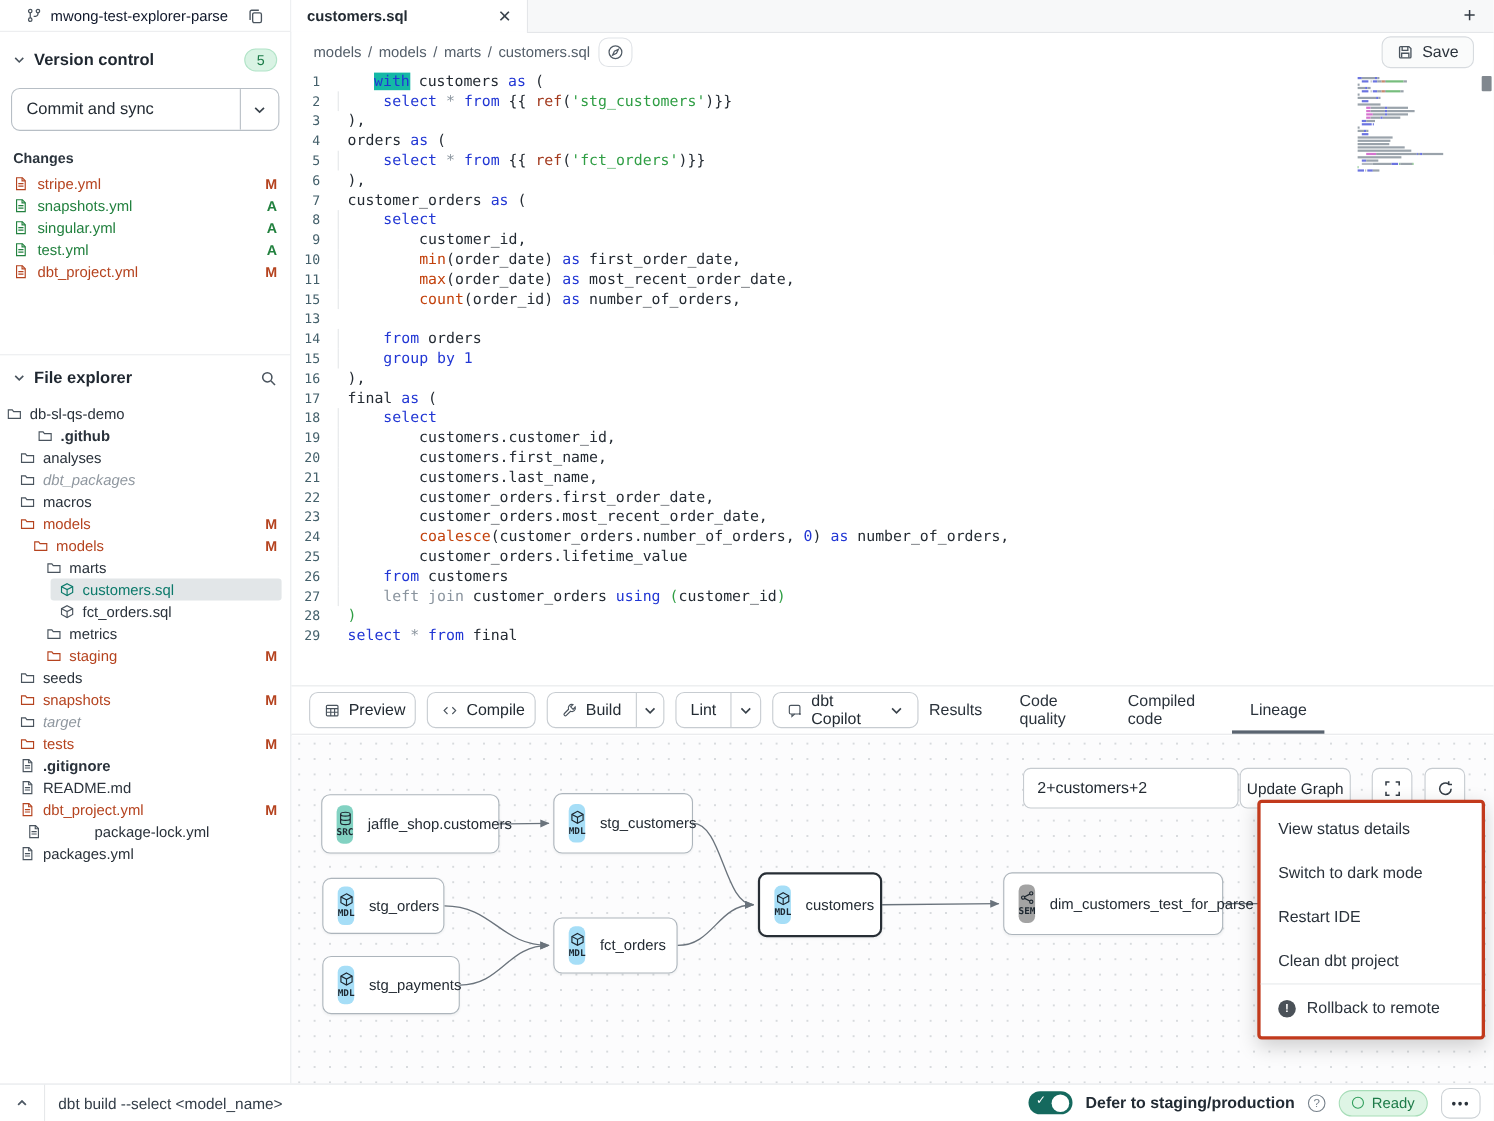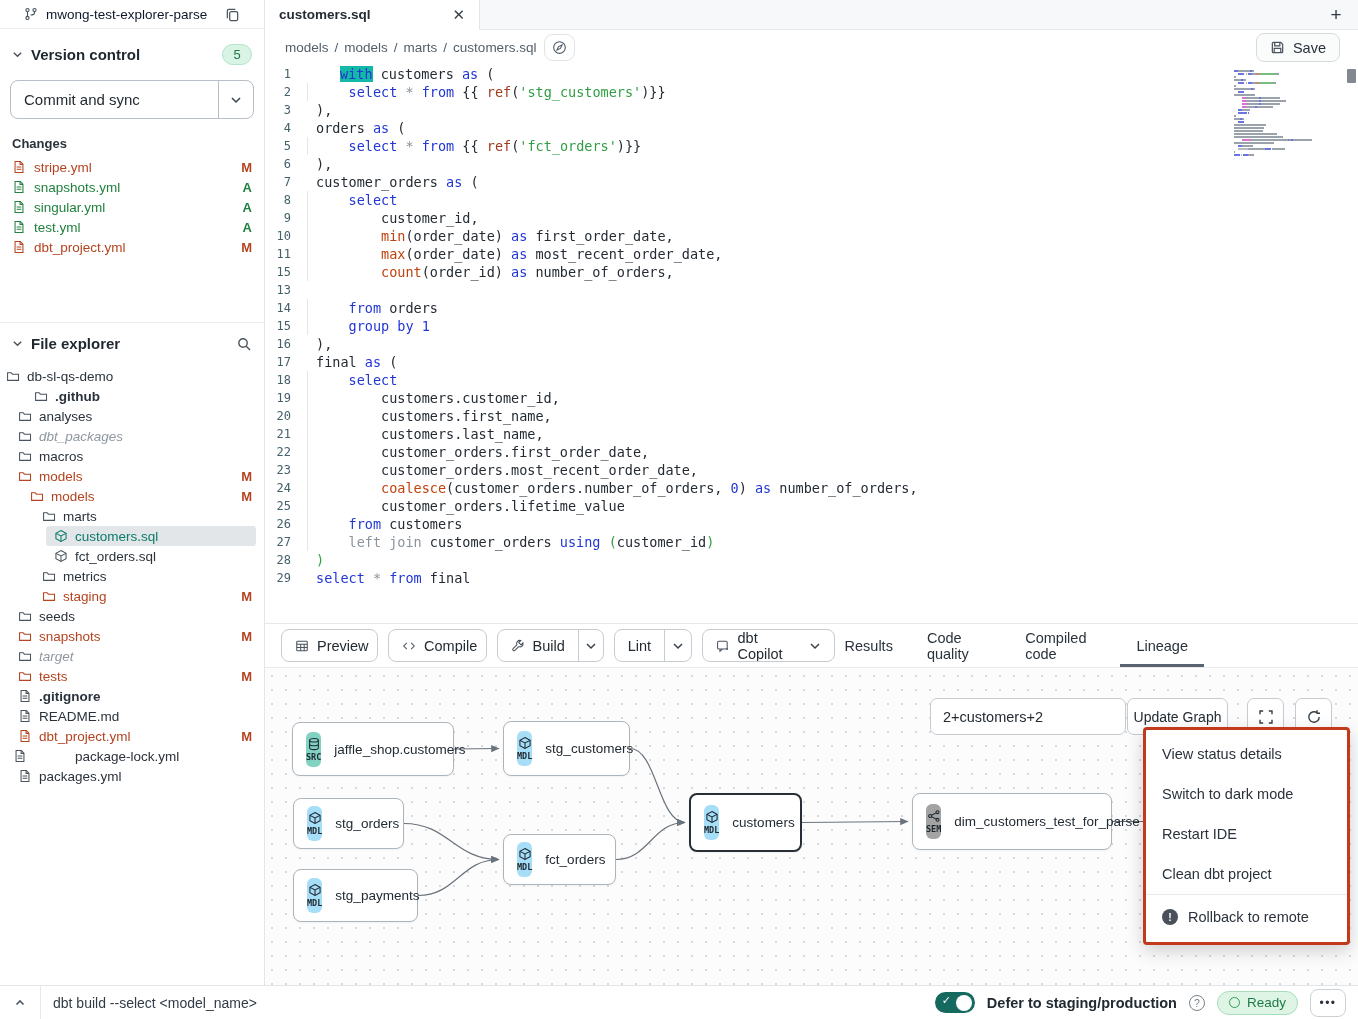--- a/index.html
+++ b/index.html
@@ -371,21 +371,21 @@
           <div class="tree-row mod" style="padding-left: 18px; --ind: 18px;">
             <span class="ic">
               <svg width="14" height="14" viewBox="0 0 16 16" fill="none" stroke="currentColor" stroke-width="1.2">
                 <path d="M3.5 1.8h6l3 3v9.4h-9z"></path>
                 <path d="M9.2 1.8v3.2h3.3 M5.3 8h5.4 M5.3 10.5h5.4"></path>
               </svg>
             </span>
     <span class="lbl">dbt_project.yml</span>
             <span class="st">M</span>
           </div>
-          <div class="tree-row" style="padding-left: 13px; gap: 48px; --ind: 18px;">
+          <div class="tree-row" style="padding-left: 24px; gap: 48px; --ind: 18px;">
             <span class="ic">
               <svg width="14" height="14" viewBox="0 0 16 16" fill="none" stroke="currentColor" stroke-width="1.2">
                 <path d="M3.5 1.8h6l3 3v9.4h-9z"></path>
                 <path d="M9.2 1.8v3.2h3.3 M5.3 8h5.4 M5.3 10.5h5.4"></path>
               </svg>
             </span>
     <span class="lbl">package-lock.yml</span>
           </div>
           <div class="tree-row" style="padding-left: 18px; --ind: 18px;">
             <span class="ic">

